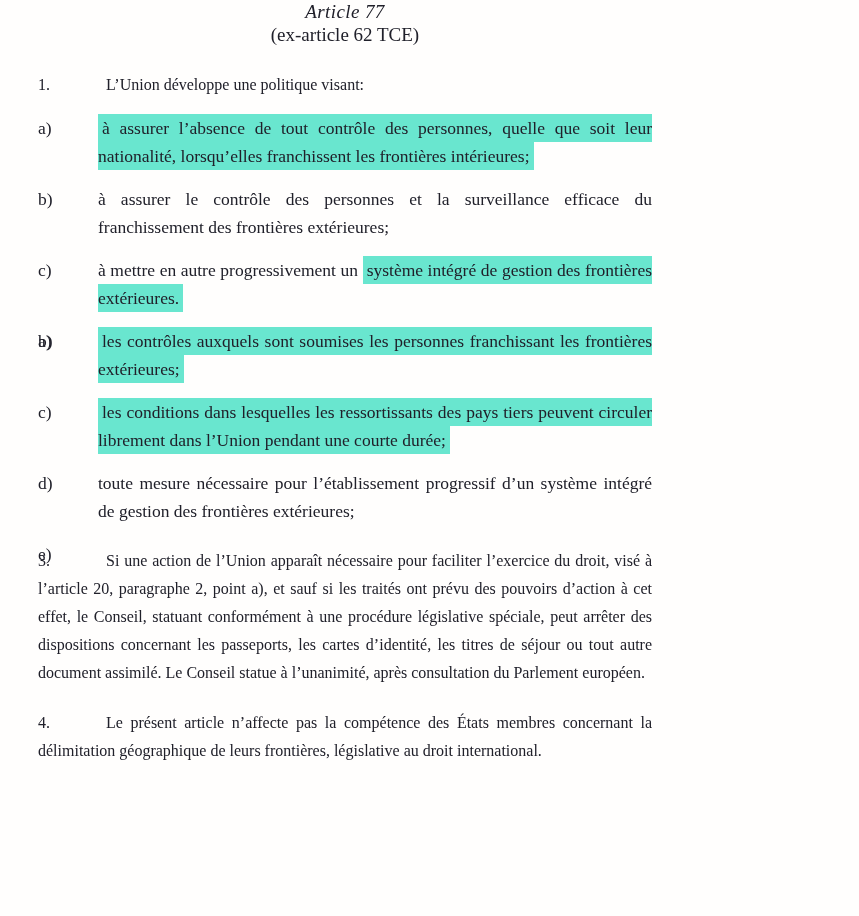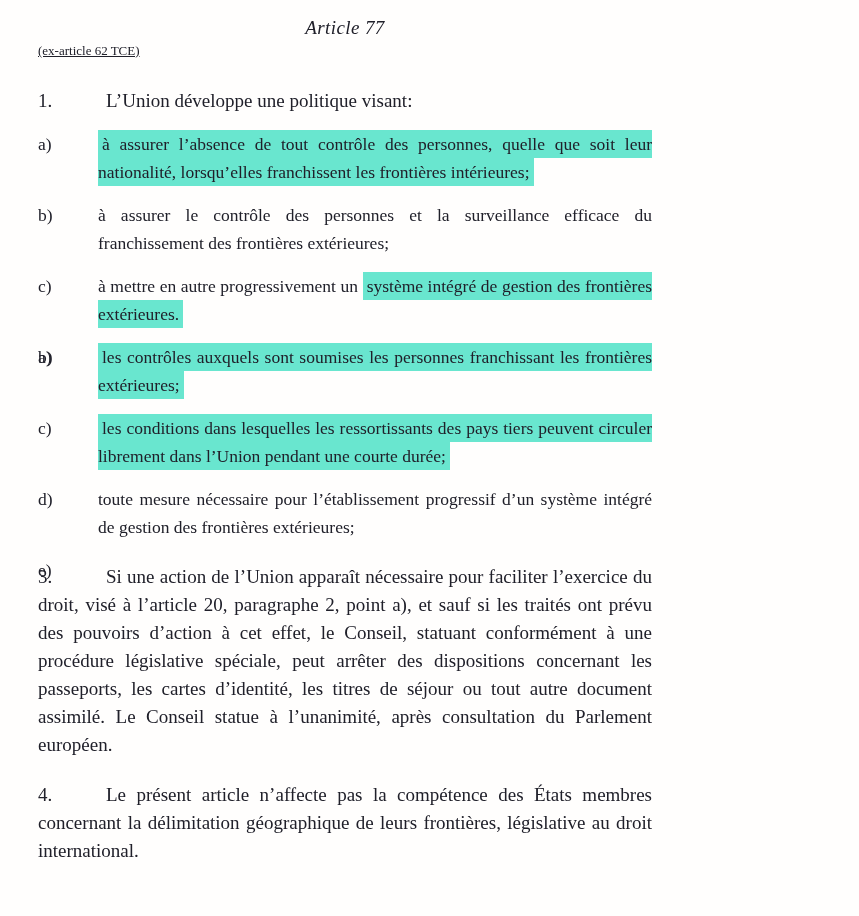--- a/index.html
+++ b/index.html
@@ -10,43 +10,42 @@
   *{box-sizing:border-box;}
   html,body{margin:0;padding:0;}
   body{
     width:859px;height:916px;overflow:hidden;
     background:var(--paper);
     color:var(--ink);
     font-family:"Liberation Serif","DejaVu Serif",serif;
   }
   .page{
     width:681px;height:916px;
-    padding:16px 29px 0 38px;
+    padding:0 29px 0 38px;
   }
   .doc-header{margin:0 0 4px 0;}
   .title{
     text-align:center;
     font-style:italic;
     font-weight:normal;
     font-size:19px;
     line-height:24px;
     margin:0;
     letter-spacing:.4px;
   }
   .subtitle{
-    text-align:left;
-    font-size:13px;
+    text-align:center;
+    font-size:19px;
     line-height:19px;
     margin:1px 0 0 0;
-    text-decoration:underline;
   }
   .para{
     margin:22px 0 0 0;
     text-align:justify;
-    font-size:19px;
+    font-size:16px;
     line-height:28px;
   }
   .para:first-child{margin-top:27px;}
   .para-num{
     display:inline-block;
     width:68px;
   }
   .item{
     position:relative;
     padding-left:60px;

